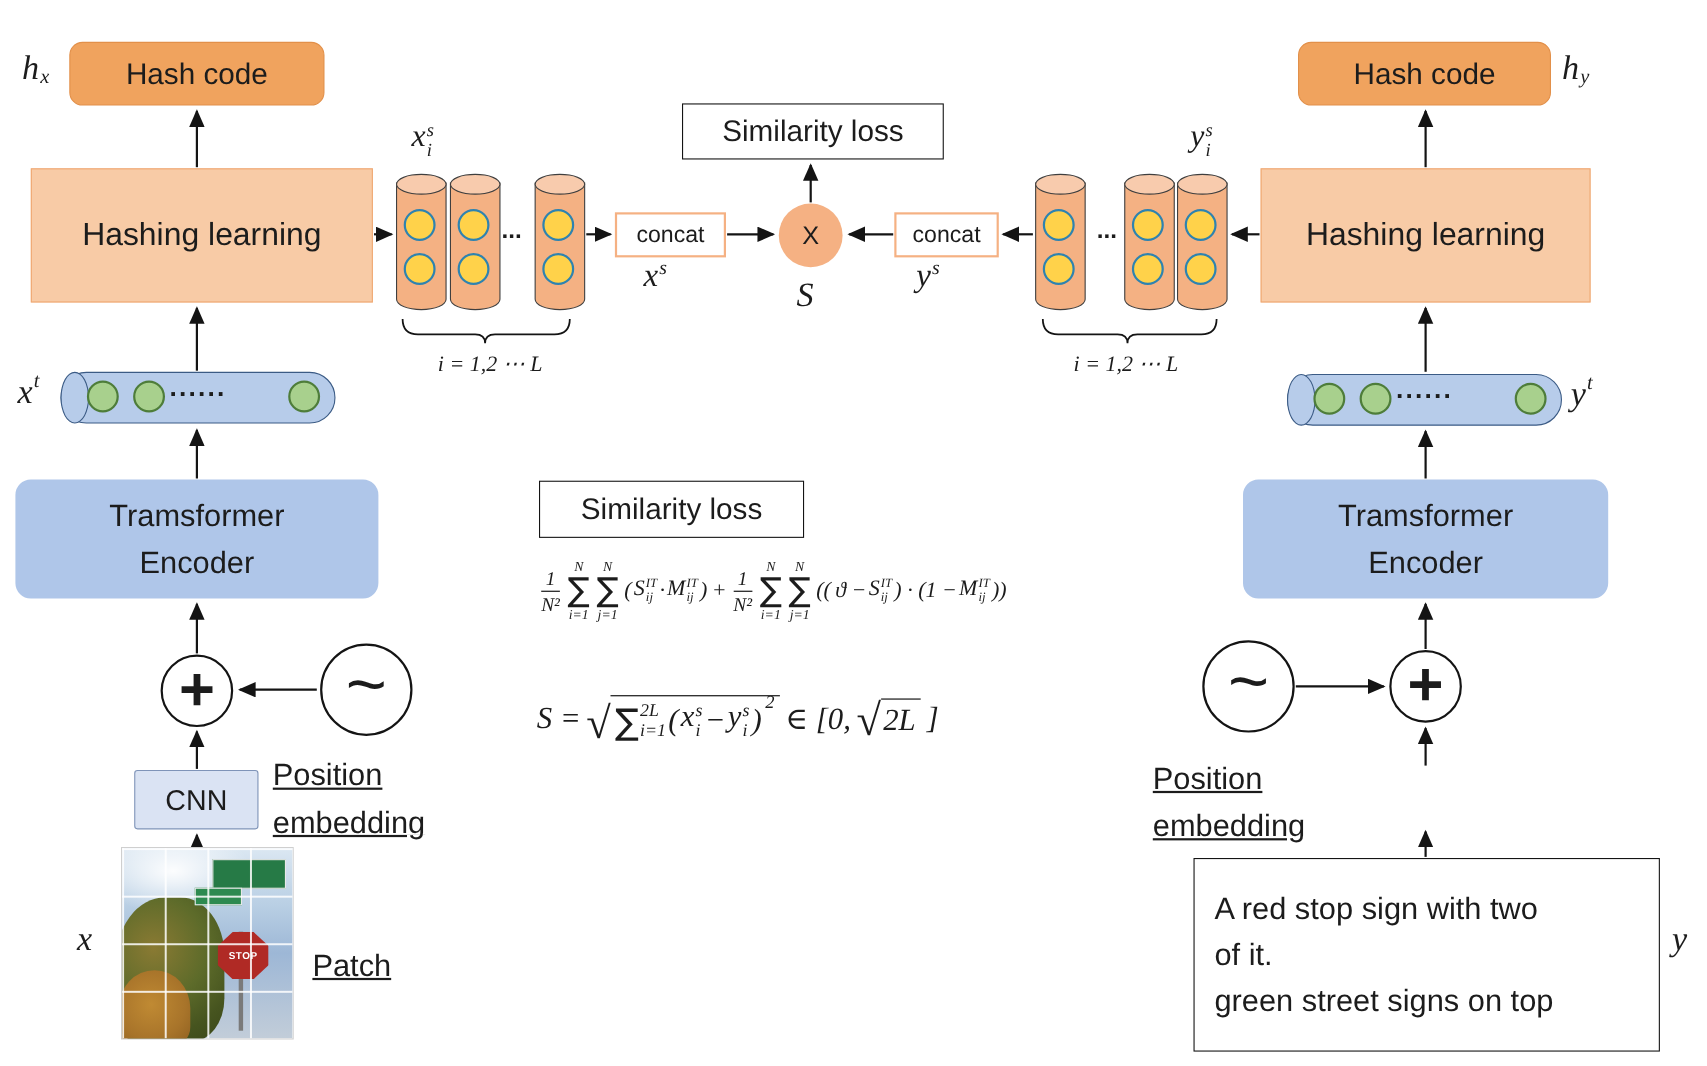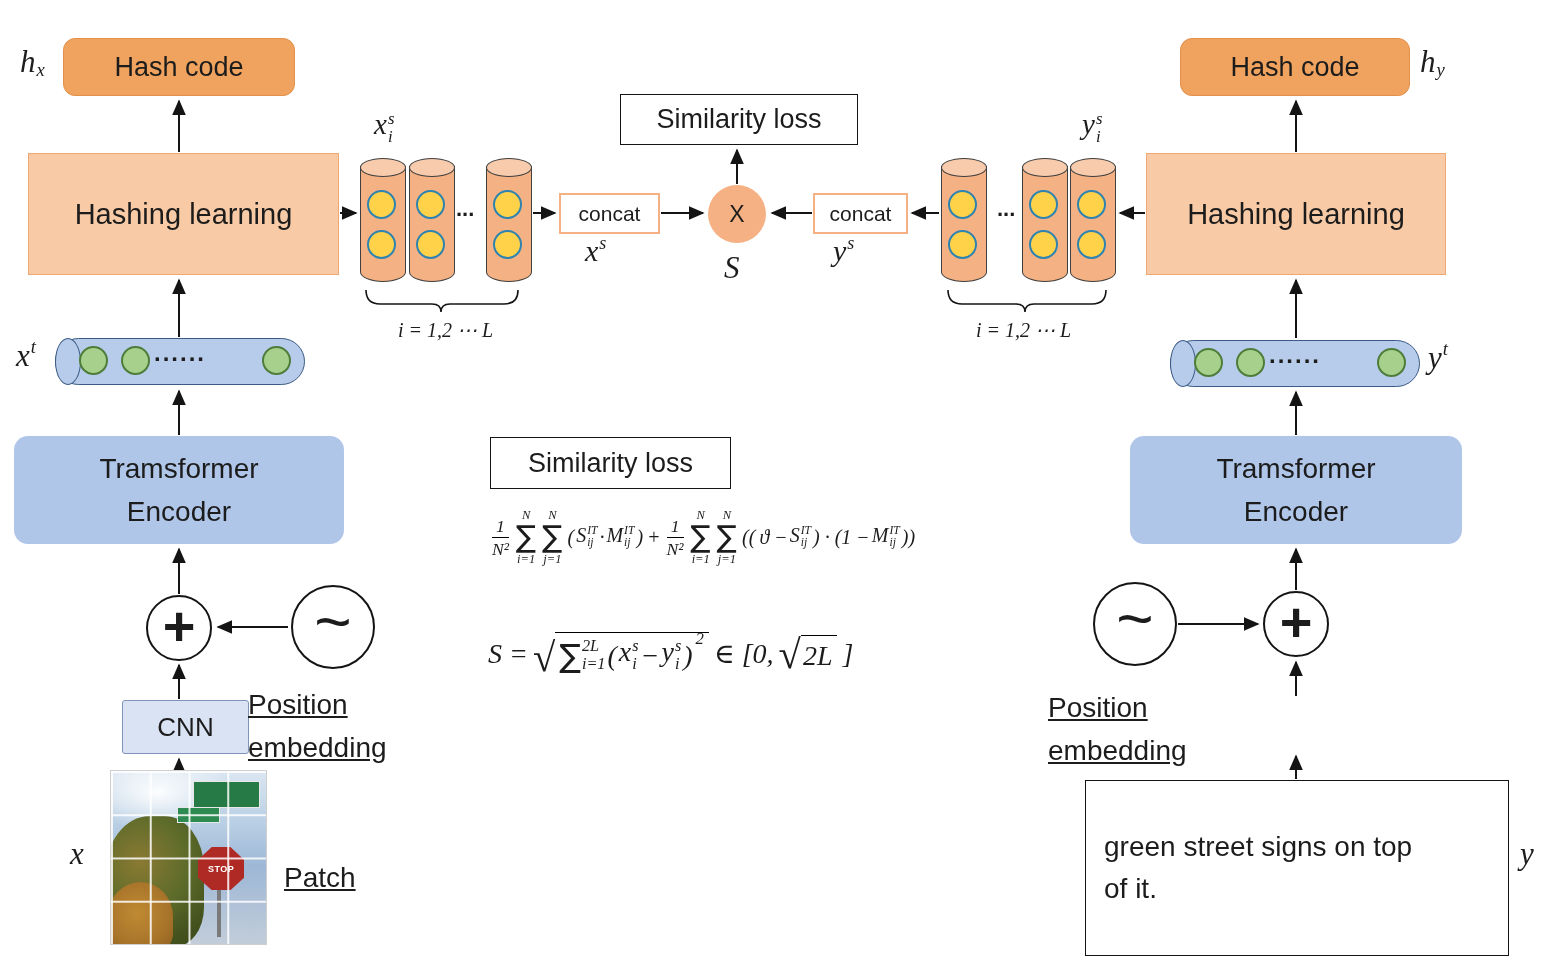--- a/index.html
+++ b/index.html
@@ -131,21 +131,21 @@
     <span>Encoder</span>
   </div>
 
   <div class="abs opcircle" style="left:146px;top:595px;width:66px;height:66px;font-size:56px;font-weight:600">
     <span style="margin-top:-6px">+</span>
   </div>
   <div class="abs opcircle" style="left:291px;top:585px;width:84px;height:84px;font-size:64px">
     <span style="margin-top:-10px">~</span>
   </div>
 
-  <div class="abs box smallblue" style="left:122px;top:700px;width:127px;height:54px">
+  <div class="abs box smallblue" style="left:122px;top:700px;width:113px;height:54px">
     <span>CNN</span>
   </div>
 
   <div class="abs lbl" style="left:248px;top:683px;line-height:1.55">
     <div>Position</div>
     <div>embedding</div>
   </div>
 
   <div class="abs patch" style="left:110px;top:770px;width:157px;height:175px">
     <div class="layer" style="inset:0;background:linear-gradient(180deg,#dbe7f2 0%,#b9cfe4 30%,#9db7d6 55%,#c2cdd9 100%)"></div>
@@ -300,22 +300,23 @@
     <span style="margin-top:-10px">~</span>
   </div>
 
 
   <div class="abs lbl" style="left:1048px;top:686px;line-height:1.55">
     <div>Position</div>
     <div>embedding</div>
   </div>
 
   <div class="abs whitebox" style="left:1085px;top:780px;width:424px;height:176px;font-size:28px;line-height:1.5;display:flex;flex-direction:column;justify-content:center;padding:8px 18px">
+    <div>A red stop sign with two</div>
+    <div>of it.</div>
     <div>green street signs on top</div>
-    <div>of it.</div>
   </div>
   <div class="abs ser" style="left:1520px;top:836px;font-size:31px">
     <span>y</span>
   </div>
 
   <div class="abs box whitebox" style="left:490px;top:437px;width:241px;height:52px">
     <span>Similarity loss</span>
   </div>
 
   <div class="abs formula" style="left:488px;top:508px">

